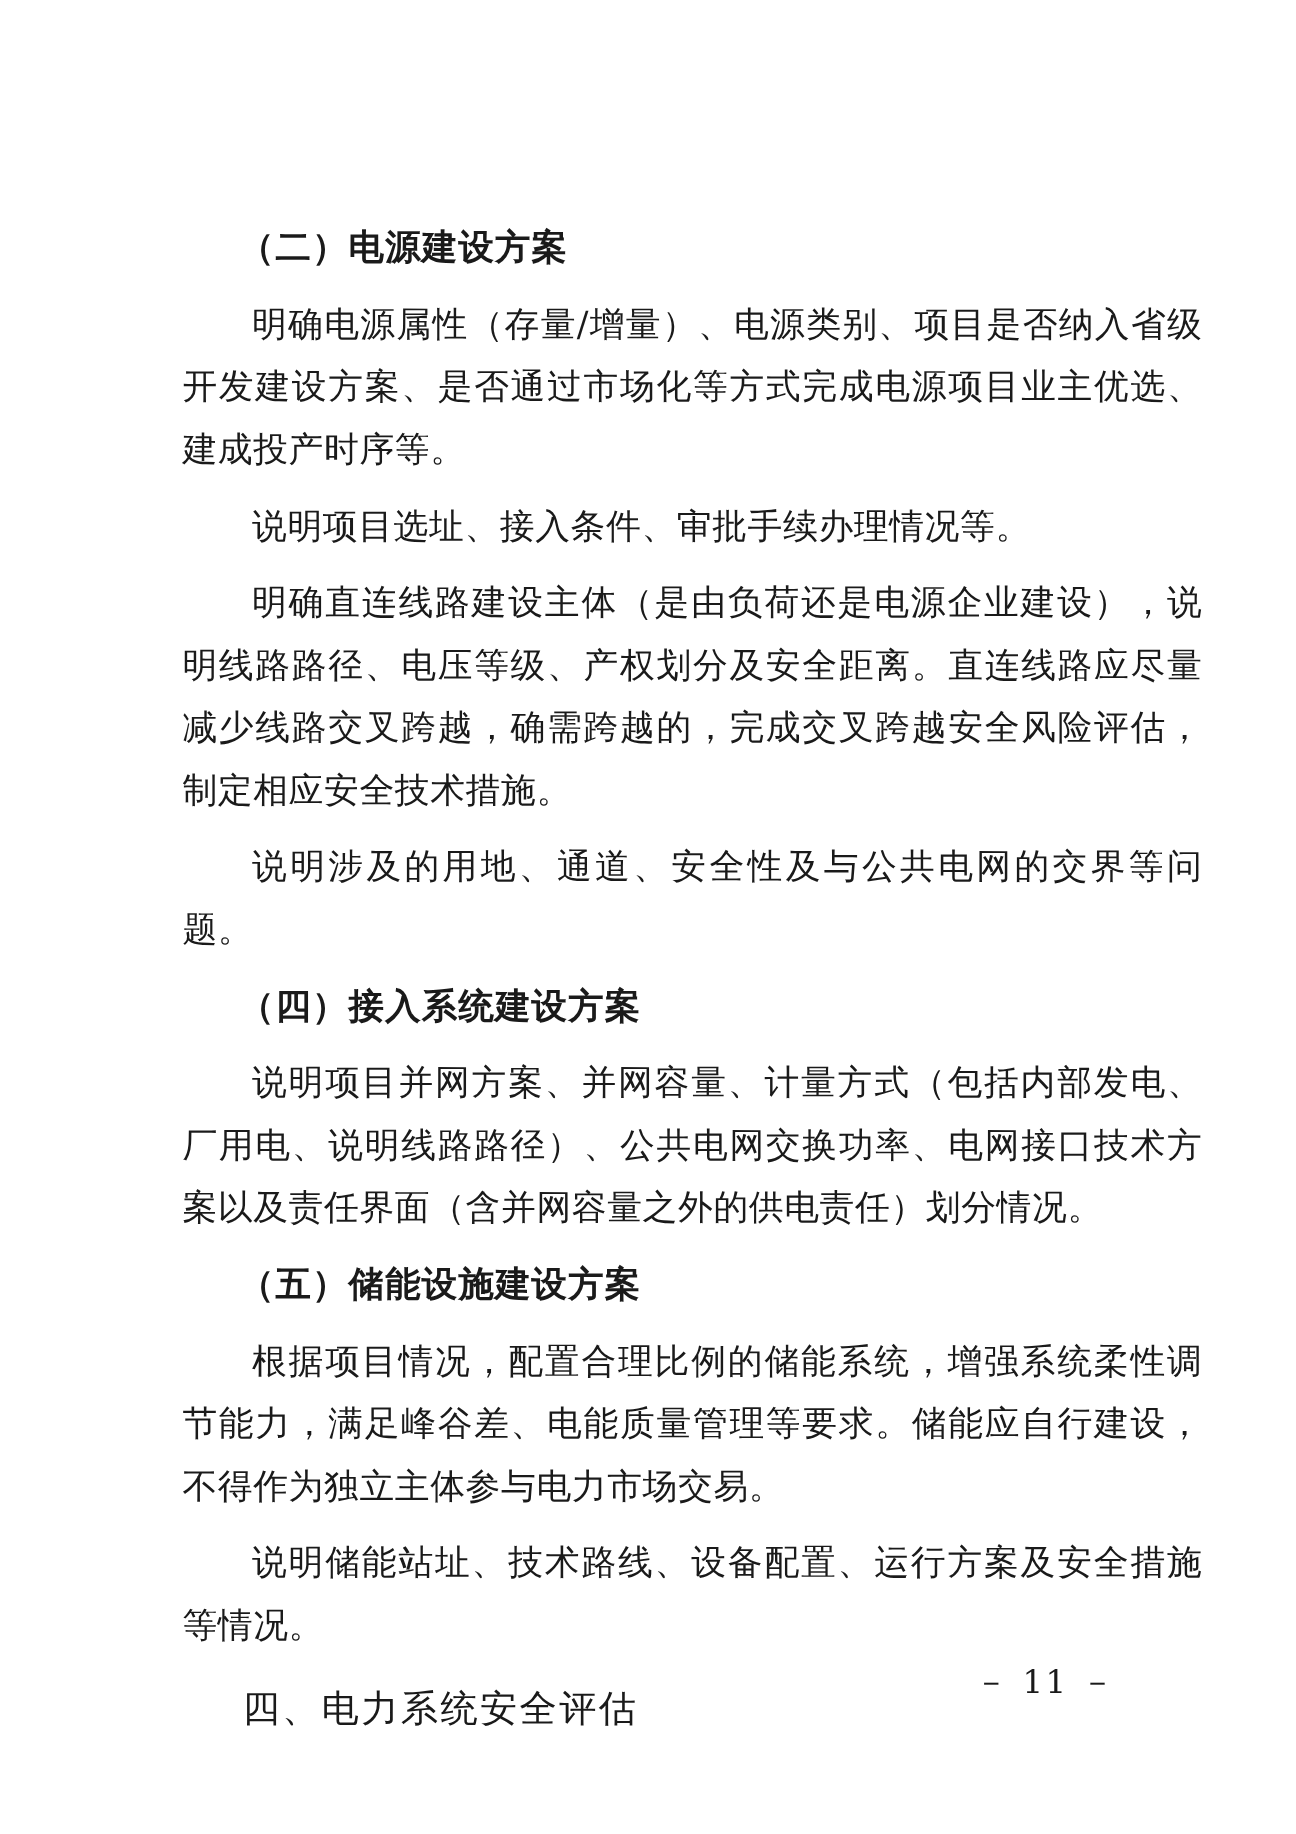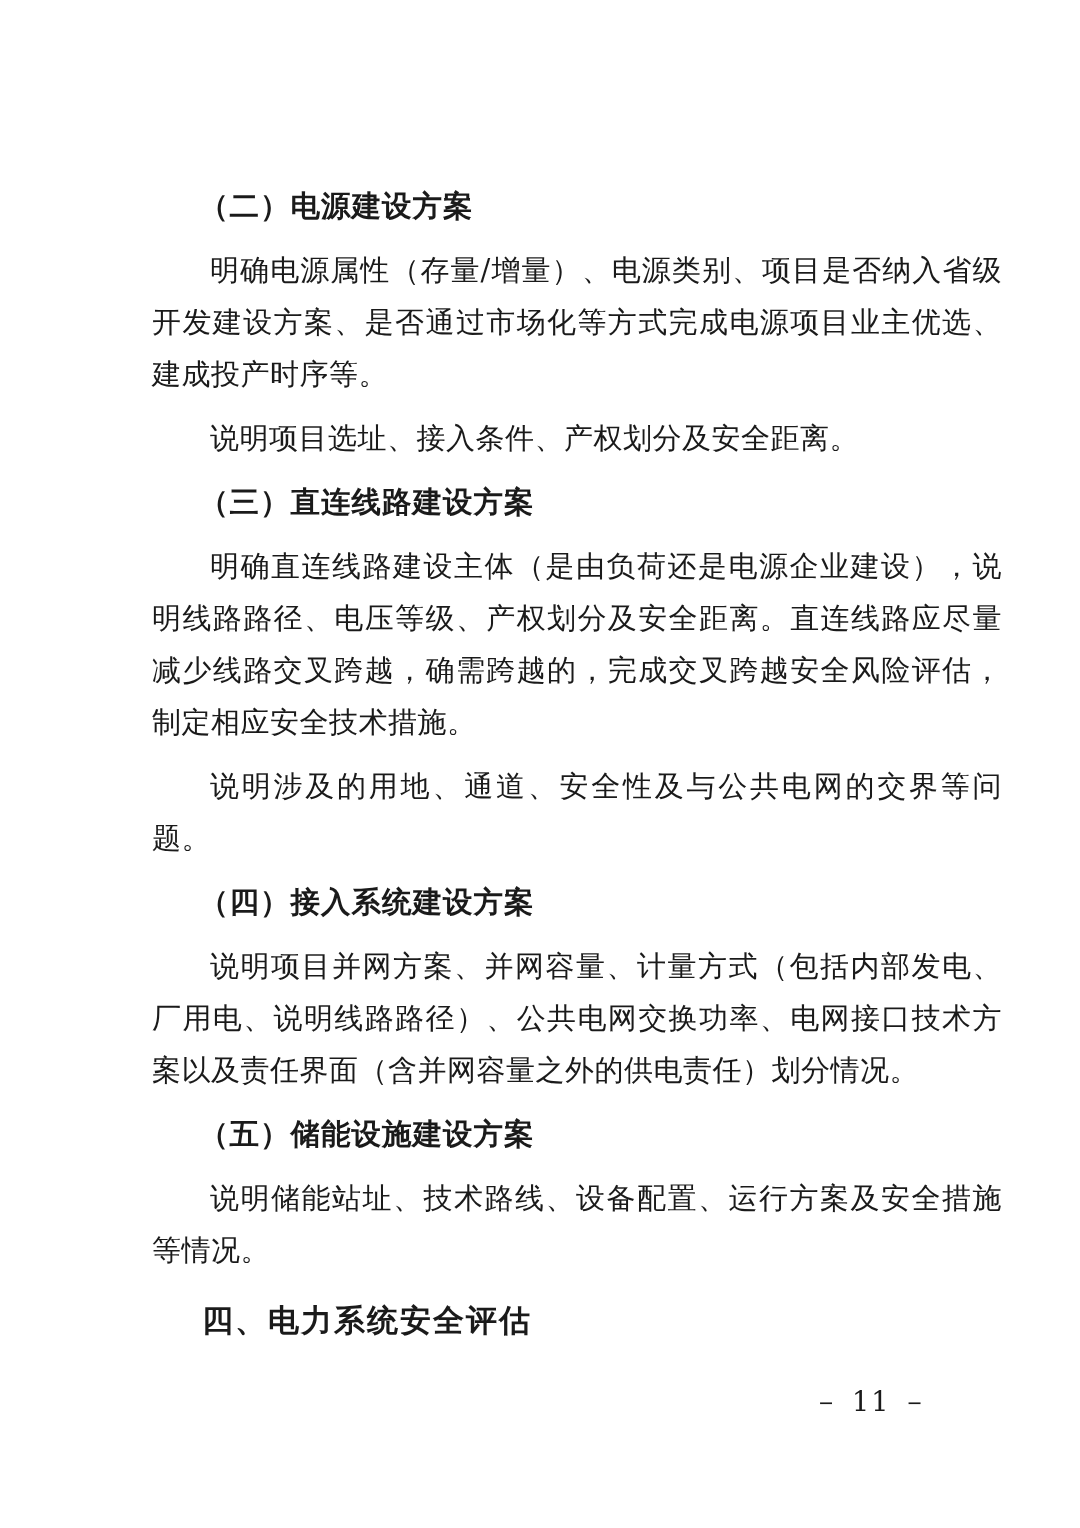--- a/index.html
+++ b/index.html
@@ -33,21 +33,21 @@
   }
   .heading {
     font-weight: 700;
     font-size: 29.5px;
     line-height: 52px;
     text-indent: 2em;
     margin: 0;
     letter-spacing: 1px;
   }
   .heading-major {
-    font-weight: 700;
+    font-weight: 400;
     font-size: 31px;
     line-height: 52px;
     text-indent: 2em;
     margin: 18px 0 6px 0;
     letter-spacing: 2px;
   }
   .para {
     margin: 12px;
     text-indent: 2em;
   }
@@ -62,30 +62,30 @@
   }
 </style>
 </head>
 <body>
 
 <div class="page">
   <div class="doc-body">
 
     <p class="heading">（二）电源建设方案</p>
     <p class="para">明确电源属性（存量/增量）、电源类别、项目是否纳入省级开发建设方案、是否通过市场化等方式完成电源项目业主优选、建成投产时序等。</p>
-    <p class="para">说明项目选址、接入条件、产权划分及安全距离。</p>
+    <p class="para">说明项目选址、接入条件、审批手续办理情况等。</p>
 
-    <p class="heading">（三）直连线路建设方案</p>
     <p class="para">明确直连线路建设主体（是由负荷还是电源企业建设），说明线路路径、电压等级、产权划分及安全距离。直连线路应尽量减少线路交叉跨越，确需跨越的，完成交叉跨越安全风险评估，制定相应安全技术措施。</p>
     <p class="para">说明涉及的用地、通道、安全性及与公共电网的交界等问题。</p>
 
     <p class="heading">（四）接入系统建设方案</p>
     <p class="para">说明项目并网方案、并网容量、计量方式（包括内部发电、厂用电、说明线路路径）、公共电网交换功率、电网接口技术方案以及责任界面（含并网容量之外的供电责任）划分情况。</p>
 
     <p class="heading">（五）储能设施建设方案</p>
+    <p class="para">根据项目情况，配置合理比例的储能系统，增强系统柔性调节能力，满足峰谷差、电能质量管理等要求。储能应自行建设，不得作为独立主体参与电力市场交易。</p>
     <p class="para">说明储能站址、技术路线、设备配置、运行方案及安全措施等情况。</p>
 
     <p class="heading-major">四、电力系统安全评估</p>
 
   </div>
 
   <div class="page-number">－ 11 －</div>
 </div>
 
 </body></html>

